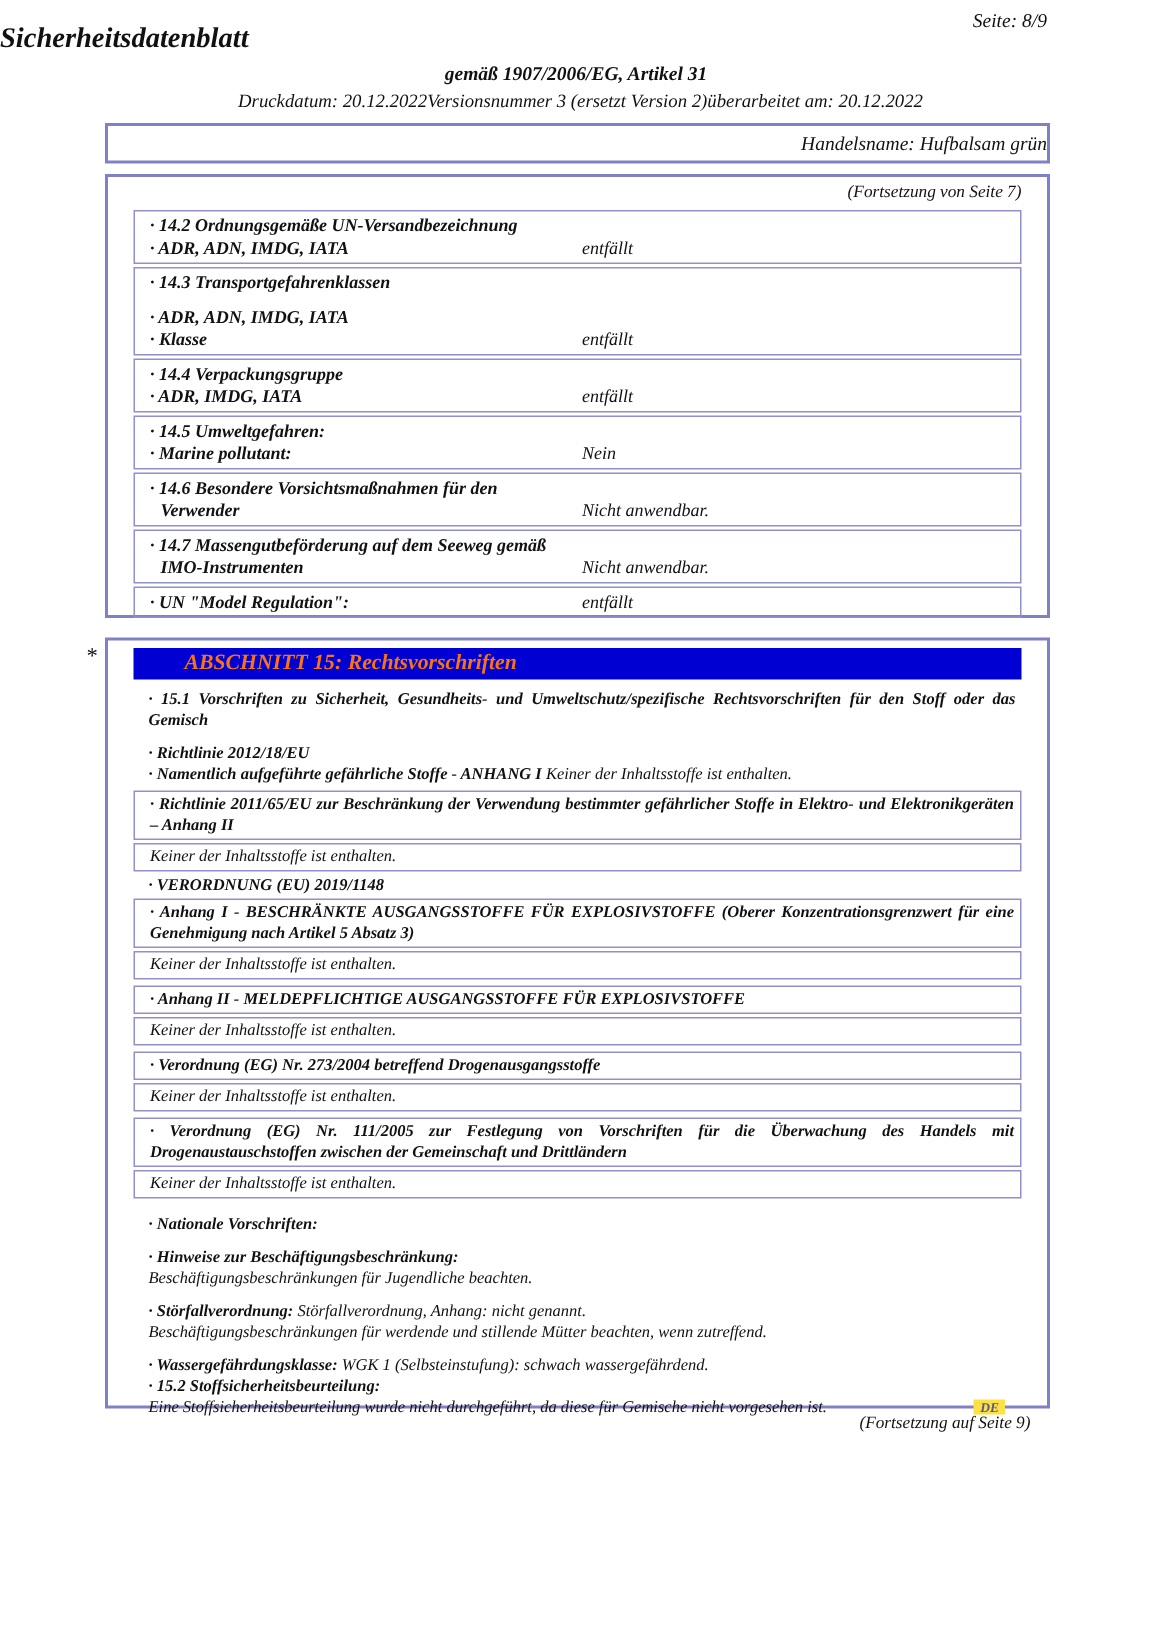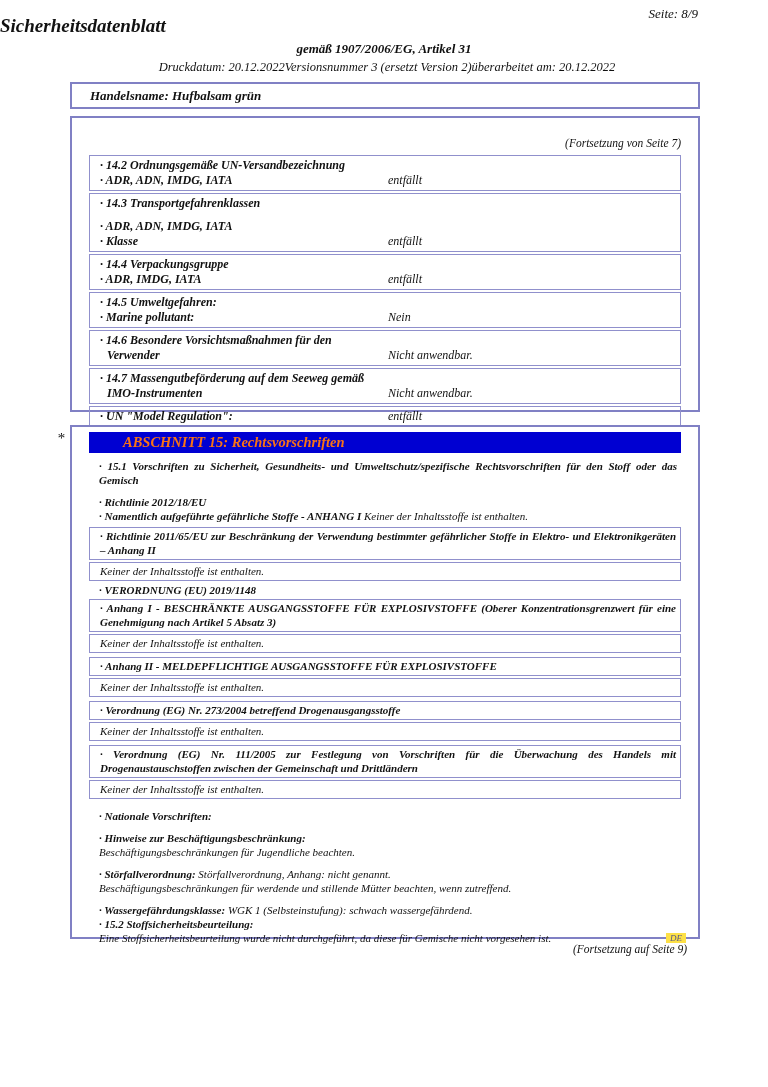--- a/index.html
+++ b/index.html
@@ -17,27 +17,27 @@
   .doc-title{position:absolute;top:15px;left:0;width:100%;text-align:left;font-size:19px;font-weight:bold;}
   .doc-subtitle{position:absolute;top:41px;left:0;width:100%;text-align:center;font-size:13px;font-weight:bold;}
   .meta-row{
     position:absolute;top:60px;left:70px;width:630px;box-sizing:border-box;
     display:flex;justify-content:center;align-items:baseline;
     font-size:12.5px;padding:0 16px 0 20px;
   }
   .tradename-box{
     position:absolute;top:82px;left:70px;width:630px;height:27px;box-sizing:border-box;
     border:2px solid var(--border-purple);display:flex;align-items:center;
-    padding-left:18px;font-weight:bold;font-size:13px;
+    padding-left:18px;font-weight:normal;font-size:13px;justify-content:flex-end;
   }
   .outer-box{
     position:absolute;left:70px;width:630px;box-sizing:border-box;
     border:2px solid var(--border-purple);background:#fff;
   }
-  .s14{top:116px;height:296px;padding:19px 17px 8px;}
+  .s14{top:116px;height:296px;padding:4px 17px 8px;}
   .s15{top:425px;height:514px;padding:5px 17px 8px;}
   .continuation-top{text-align:right;font-size:11.5px;margin-bottom:6px;}
   
   .row-box{
     border:1px solid var(--border-inner);
     padding:2px 10px 2px;margin-bottom:2px;
     font-size:12px;line-height:15px;font-weight:bold;
   }
   .row-line{position:relative;}
   .row-line.gap{margin-bottom:8px;}
@@ -47,22 +47,22 @@
   .banner{
     height:21px;line-height:21px;background:var(--banner-blue);color:#f97316;
     font-weight:bold;font-size:14.5px;padding-left:34px;margin-bottom:6px;
   }
   .block{font-size:11px;line-height:14px;padding:0 4px 0 10px;text-align:justify;}
   .block.boxed{border:1px solid var(--border-inner);padding:1px 4px 2px 10px;}
   .block .b{font-weight:bold;}
   .mt2{margin-top:2px;}.mt4{margin-top:4px;}.mt6{margin-top:6px;}.mt8{margin-top:8px;}.mt10{margin-top:10px;}
   .asterisk{position:absolute;left:57px;top:430px;font-size:15px;}
   .lang-marker{
-    position:absolute;right:12px;bottom:-6px;background:#fde047;
-    padding:0 4px;font-size:9px;color:#5a5a84;
+    position:absolute;right:28px;bottom:-6px;background:#fde047;
+    padding:0 4px;font-size:9px;color:#5a5a84;font-weight:bold;
   }
   .continuation-bottom{position:absolute;top:943px;right:81px;font-size:11.5px;}
 </style>
 </head>
 <body>
 
 <div class="page">
 
   <div class="page-label">Seite: 8/9</div>
   <div class="doc-title">Sicherheitsdatenblatt</div>

